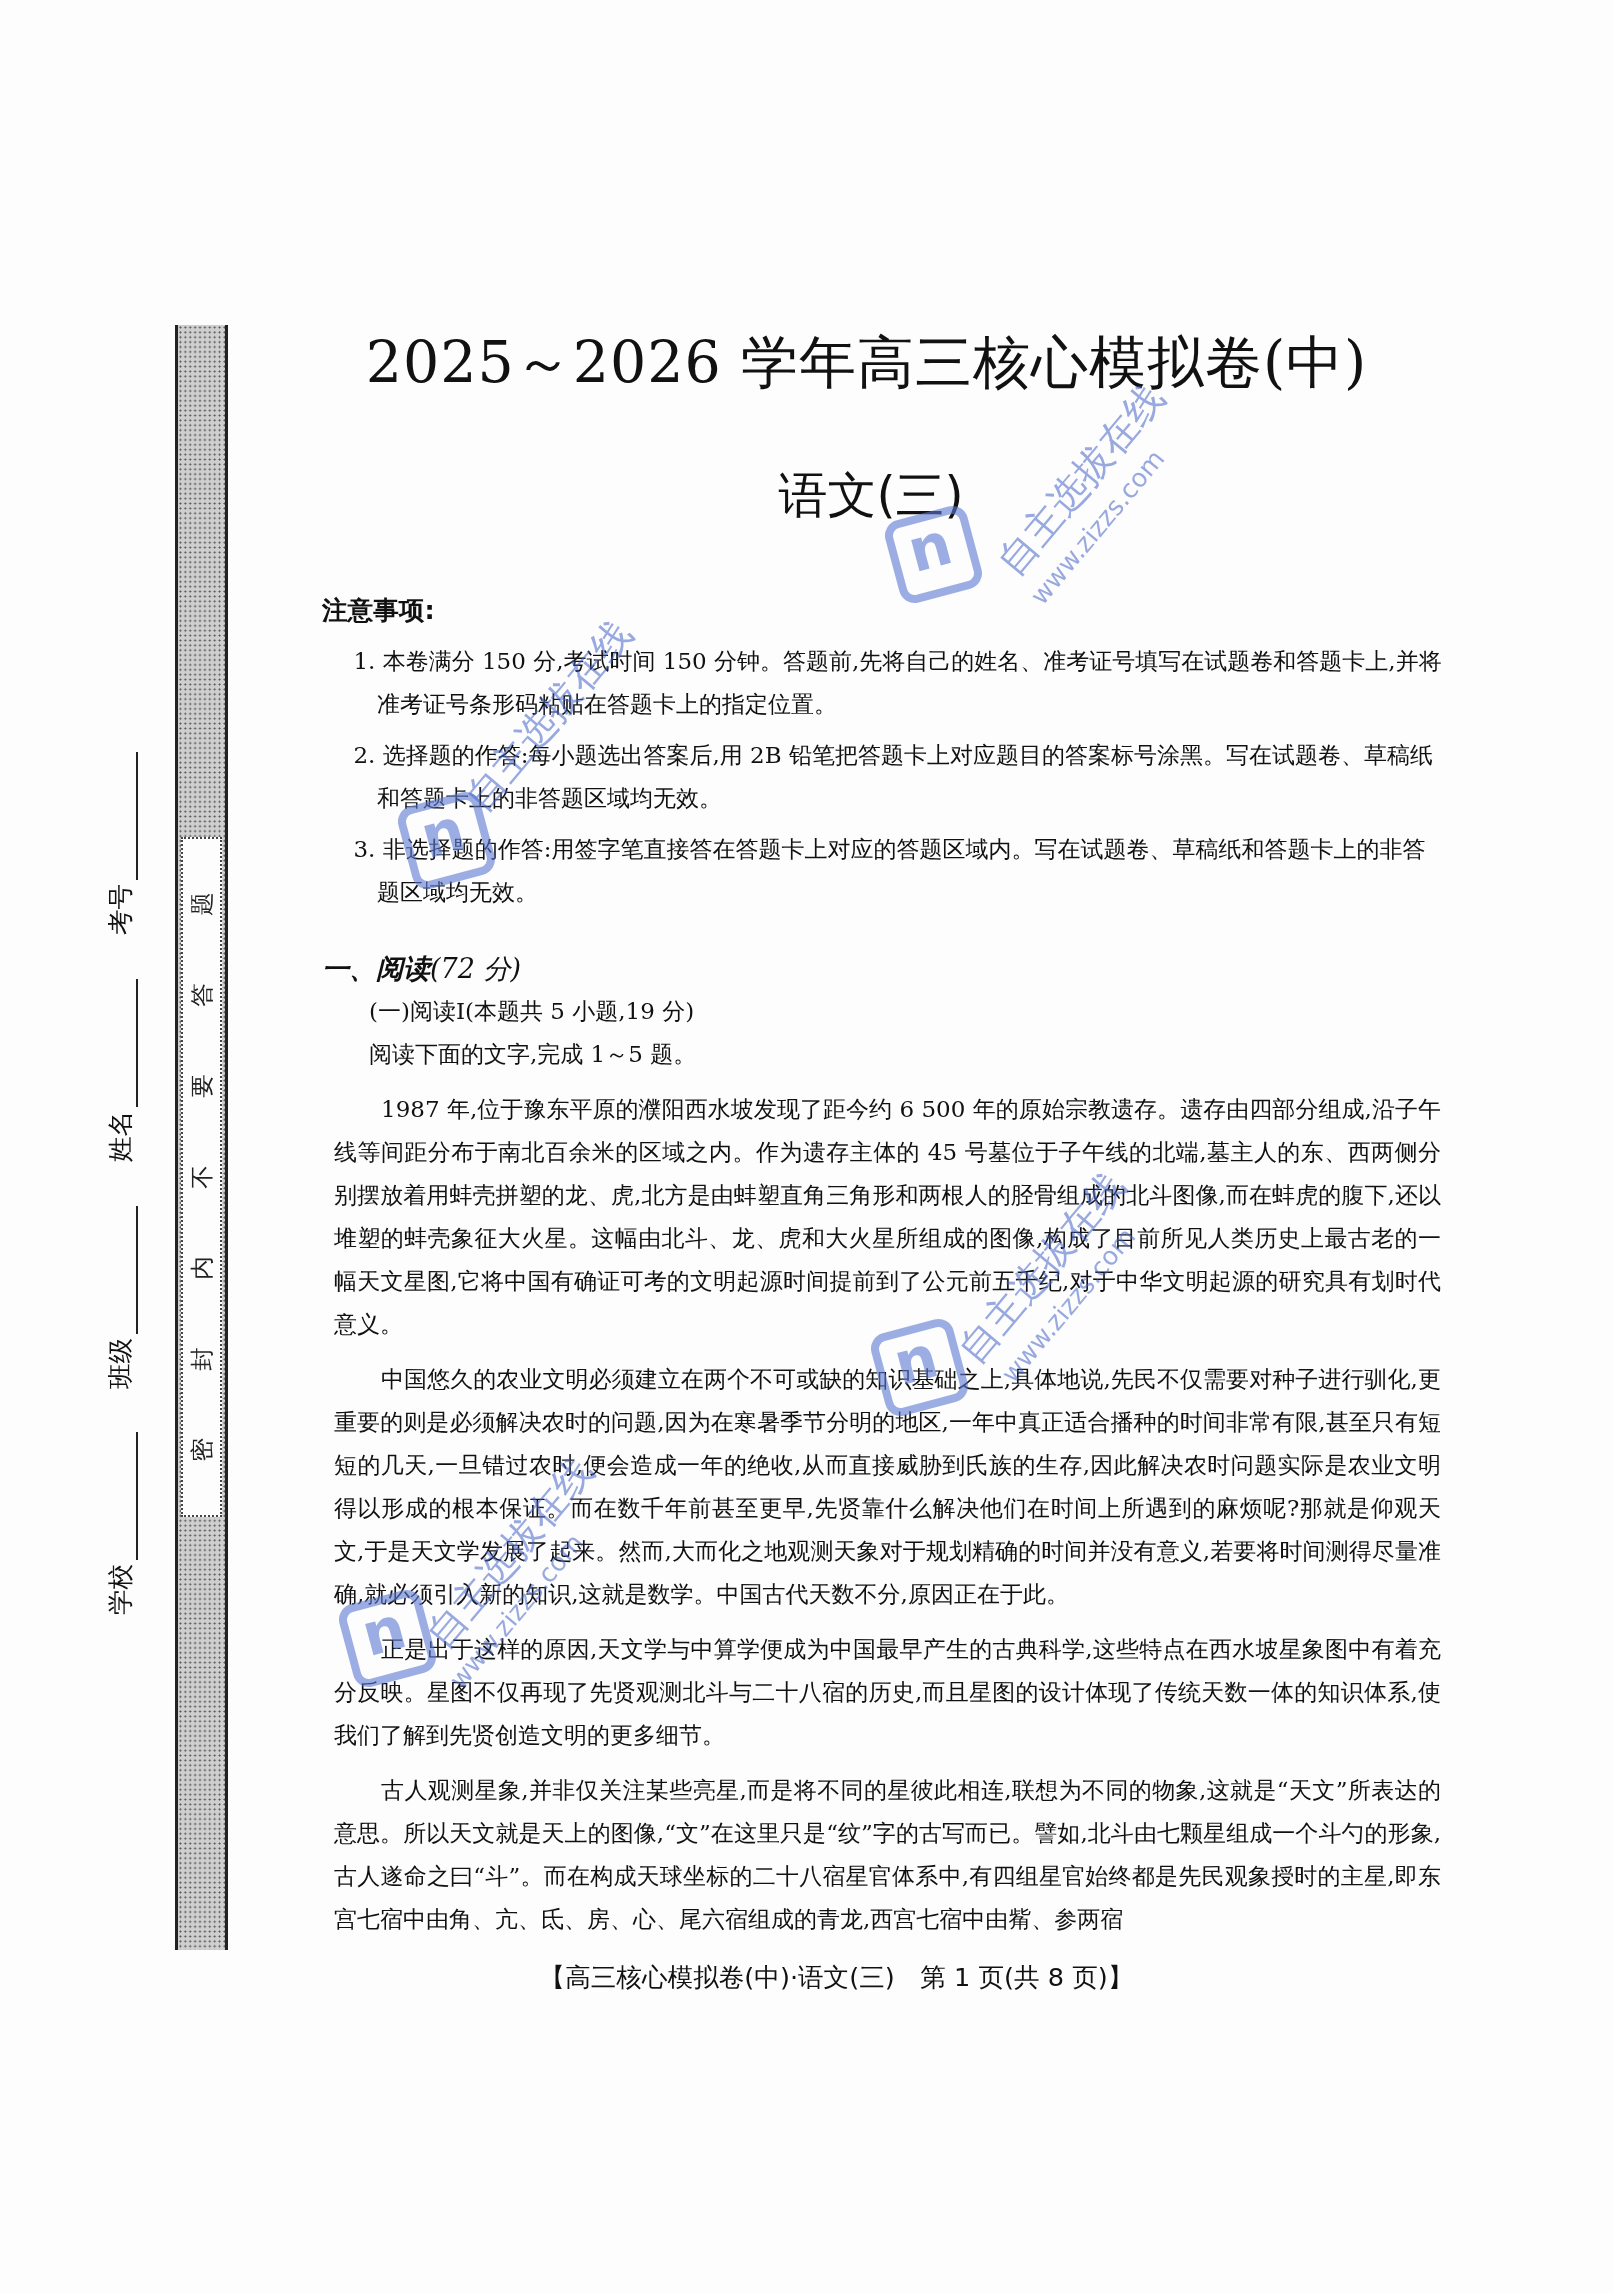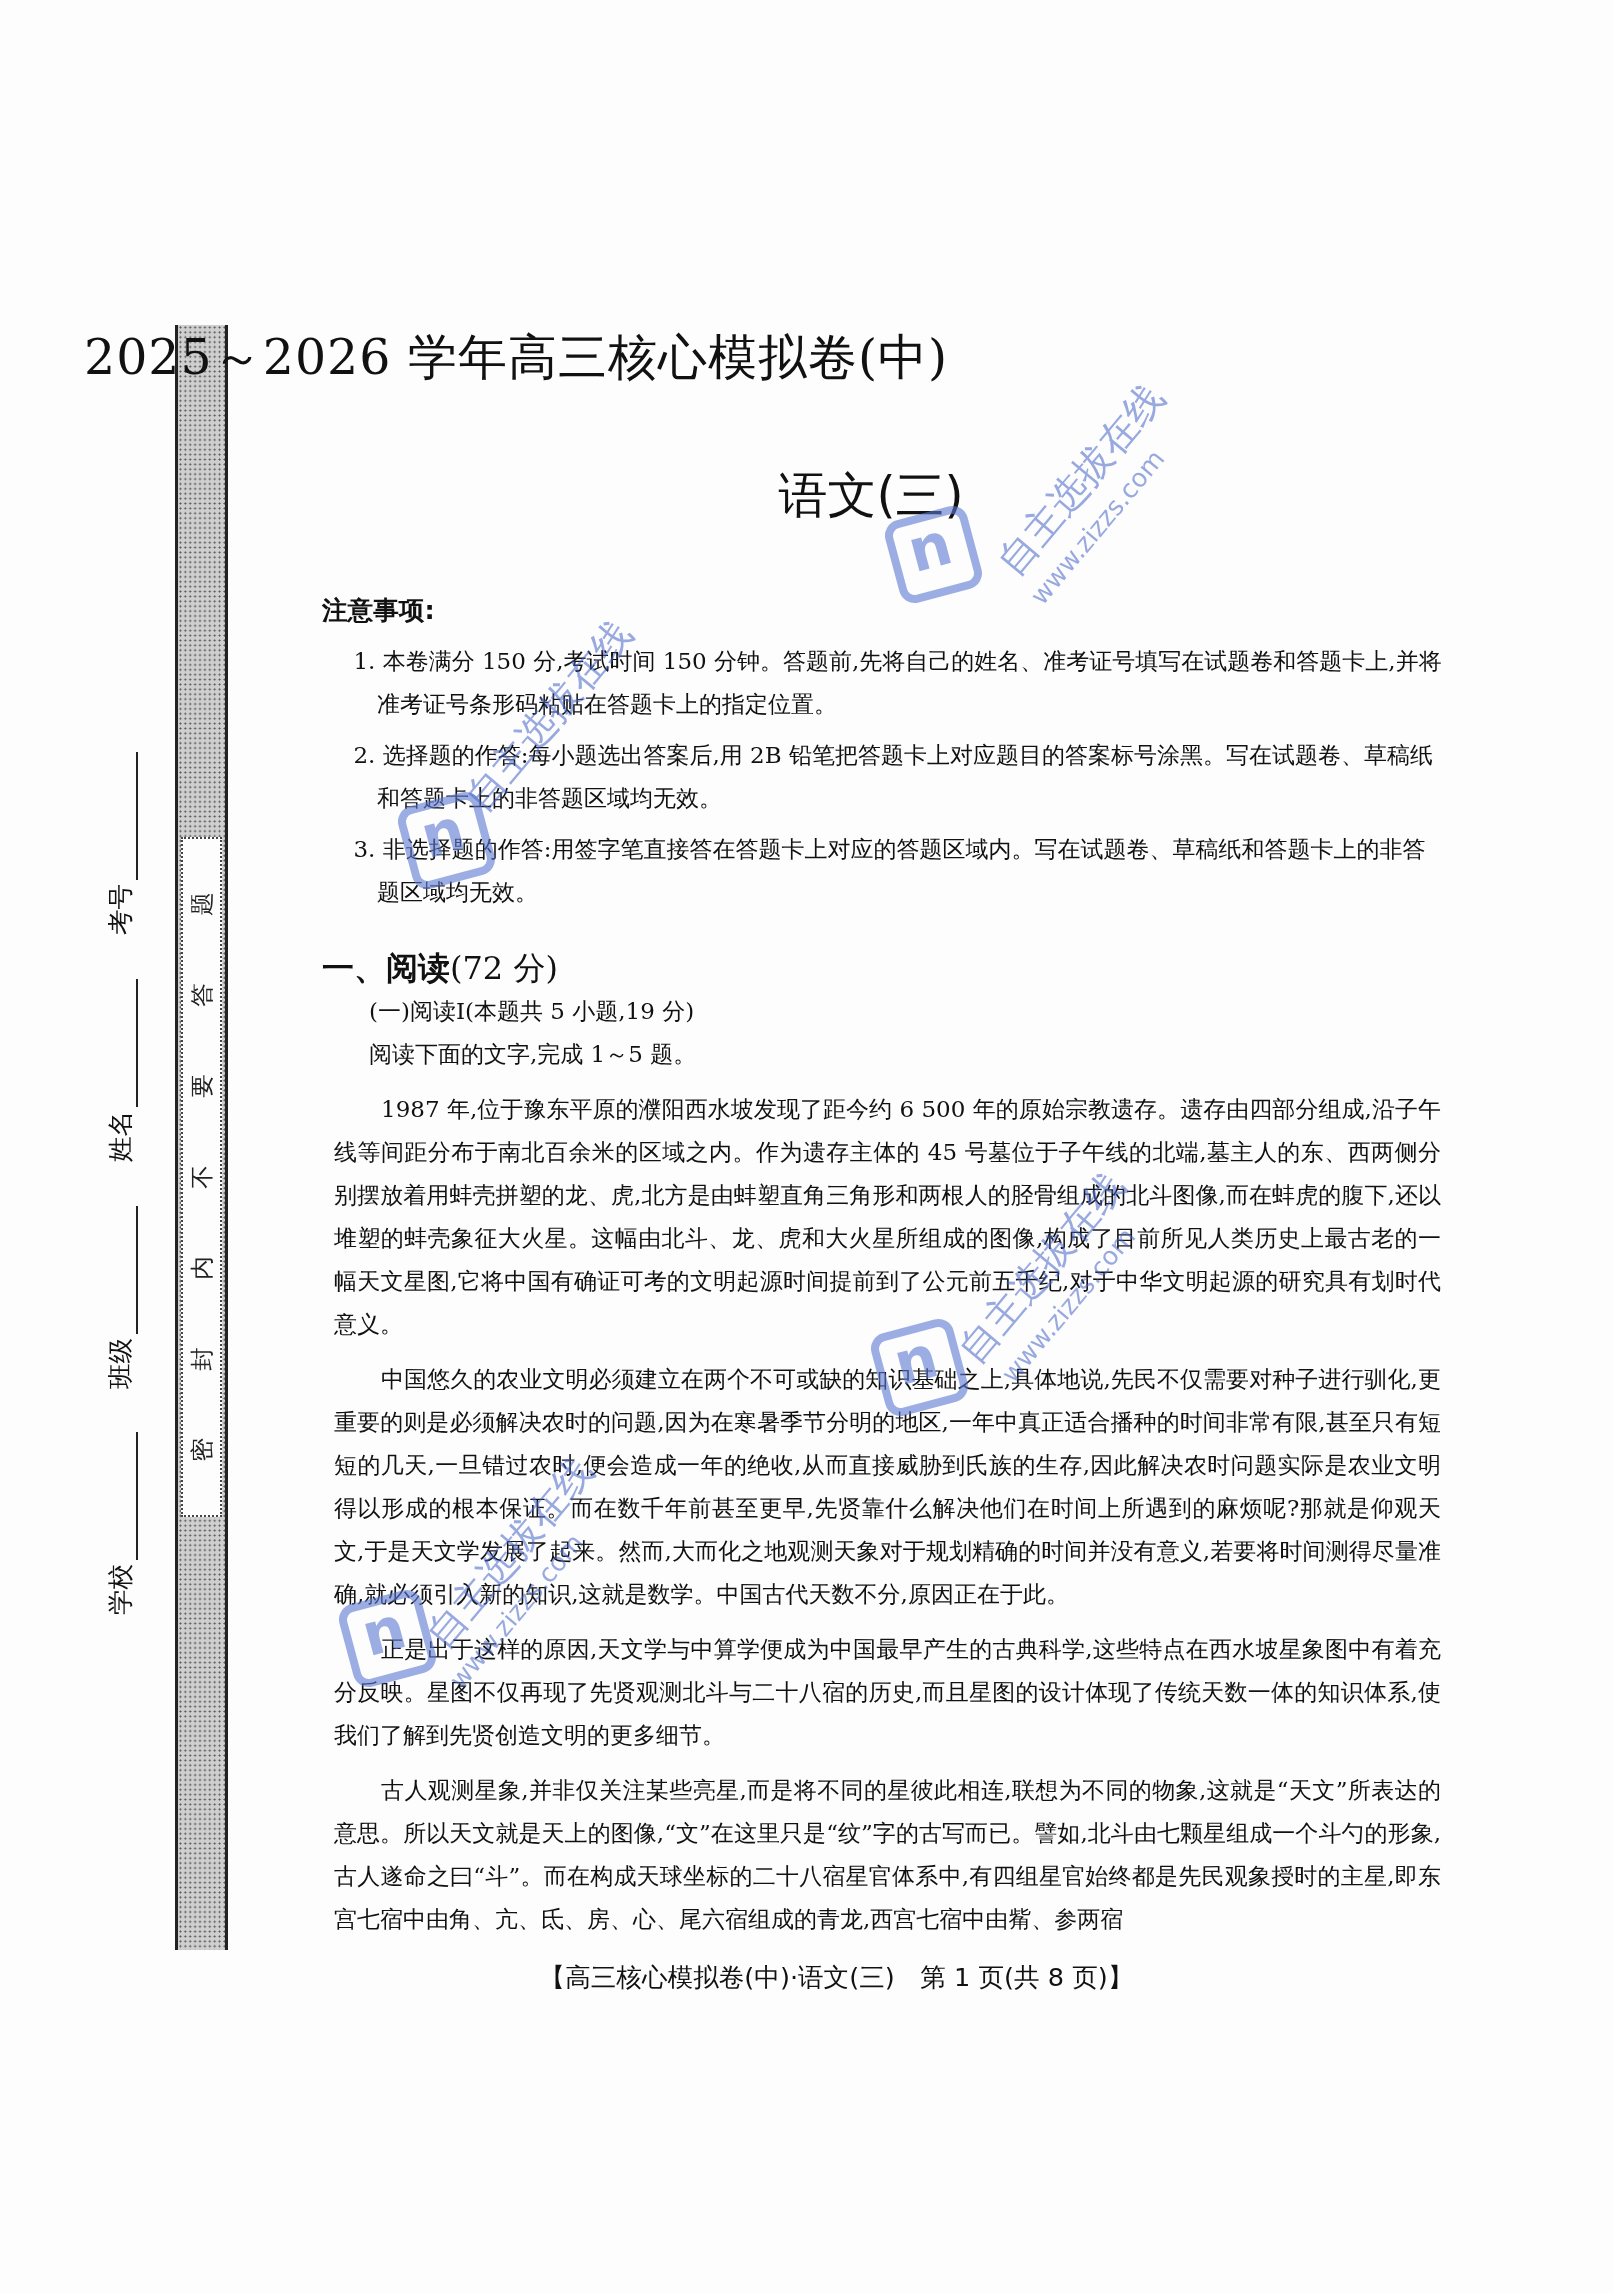--- a/index.html
+++ b/index.html
@@ -30,36 +30,36 @@
     position: absolute; left: 103px; top: 768px; width: 59px; height: 847px;
   }
   .sf-item {
     position: absolute; left: 0; transform-origin: left top;
     transform: rotate(-90deg); white-space: nowrap; font-size: 25.6px;
     font-family: "DejaVu Sans", sans-serif;
   }
   .sf-item .line { display: inline-block; width: 128px; border-bottom: 2px solid #222; margin-left: 3.9px; vertical-align: bottom; height: 19.7px; }
 
   .title {
-    position: absolute; left: 0; right: 0; top: 325px; text-align: left;
-    font-size: 49px; letter-spacing: 1px; font-family: "DejaVu Serif", serif;
-    padding-left: 84px;
+    position: absolute; left: 0; right: 0; top: 325px; text-align: center;
+    font-size: 57px; letter-spacing: 1px; font-family: "DejaVu Serif", serif;
+    padding-left: 119px;
   }
   .subtitle {
     position: absolute; left: 0; right: 0; top: 463px; text-align: center;
     font-size: 49px; font-weight: normal; font-family: "DejaVu Sans", sans-serif;
     padding-left: 128px;
   }
   .content {
     position: absolute; left: 322px; top: 589px; width: 1131px;
     font-size: 23px; line-height: 43px;
   }
   .notice-title { font-weight: bold; font-size: 25.6px; font-family: "DejaVu Sans", sans-serif; margin-bottom: 0; }
   .notice-item { padding-left: 47px; text-indent: -23.6px; margin: 8px; }
-  .section-title { margin-top: 33px; font-size: 32px; }
+  .section-title { margin-top: 33px; font-size: 27px; font-style: italic; }
   .section-title b { font-family: "DejaVu Sans", sans-serif; }
   .sub { padding-left: 47px; }
   .para { text-indent: 47px; margin: 12px; text-align: justify; }
   .footer {
     position: absolute; left: 0; right: 0; top: 1960px; text-align: center;
     font-size: 25.6px; font-weight: normal; font-family: "DejaVu Sans", sans-serif;
     padding-left: 59px;
   }
   .watermark {
     position: absolute; color: rgba(70,100,200,0.55); font-family: "DejaVu Sans", sans-serif;

